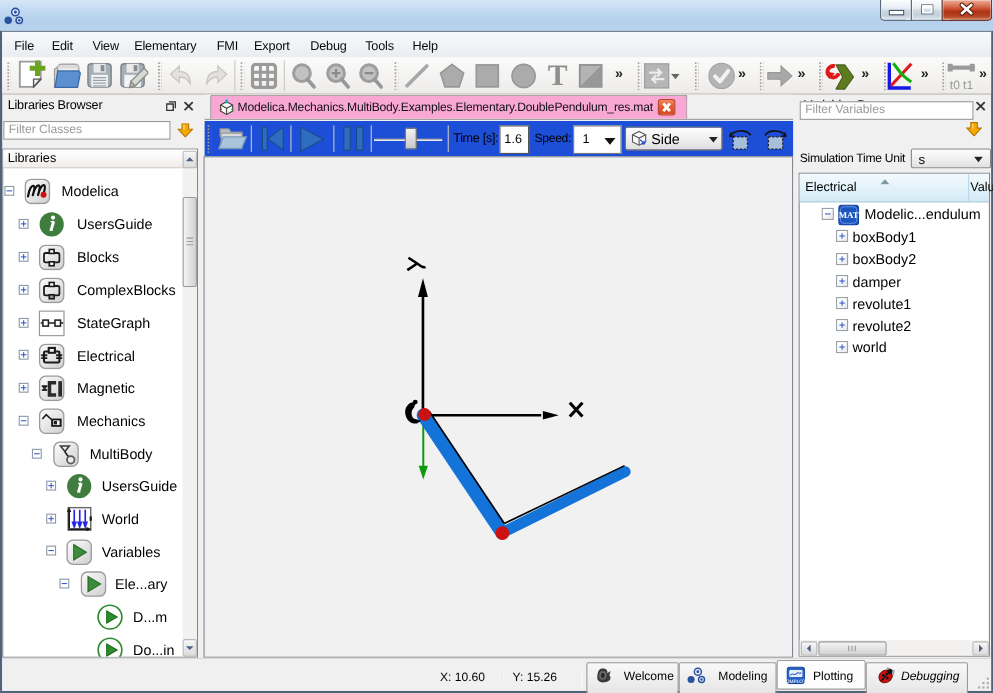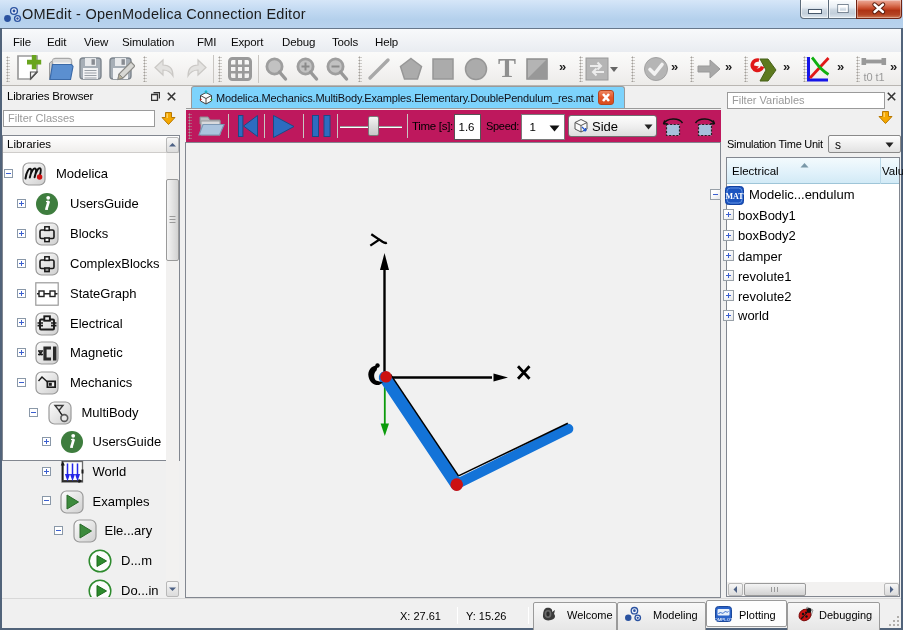--- a/index.html
+++ b/index.html
@@ -52,26 +52,26 @@
 .exp2 { position:absolute; width:11px; height:11px; border:1px solid #98a0a8; background:linear-gradient(135deg,#fff 30%,#e4e6e8 100%); }
 .exp2:before { content:""; position:absolute; left:2px; top:4px; width:5px; height:1px; background:#3b5fd0; }
 .exp2.plus:after { content:""; position:absolute; left:4px; top:2px; width:1px; height:5px; background:#3b5fd0; }
 
 .sbtrack { position:absolute; background:#f2f1f0; }
 .sbbtn { position:absolute; background:linear-gradient(180deg,#f7f7f7,#e8e8e8 50%,#dcdcdc); border:1px solid #b8b8b8; border-radius:2px; }
 .sbthumb { position:absolute; background:linear-gradient(90deg,#f4f4f4,#e3e3e3 50%,#d2d2d2); border:1px solid #9a9a9a; border-radius:2px; }
 .sbthumbH { position:absolute; background:linear-gradient(180deg,#f4f4f4,#e3e3e3 50%,#d2d2d2); border:1px solid #9a9a9a; border-radius:2px; }
 
 #tabbar { position:absolute; left:186px; top:86px; width:535px; height:22.5px; background:#f0f0f0; border-bottom:1px solid #9a9a9a; }
-#tab { position:absolute; left:5px; top:0px; width:434px; height:22px; background:#7dd3fc;
+#tab { position:absolute; left:5px; top:0px; width:434px; height:22px; background:#f9a8d4;
   border:1px solid #9a9a9a; border-bottom:none; border-radius:3px 3px 0 0; }
 #tabtext { position:absolute; left:24px; top:5px; font-size:11px; letter-spacing:-0.17px; color:#101018; white-space:nowrap; }
 #tabclose { position:absolute; left:406px; top:3px; width:16px; height:15px; border:1px solid #b5441f; border-radius:3px;
   background:linear-gradient(180deg,#ef8660 0%,#e2572b 50%,#d84c1e 100%); }
-#animbar { position:absolute; left:186px; top:110px; width:535px; height:32px; background:#be185d; }
+#animbar { position:absolute; left:186px; top:110px; width:535px; height:32px; background:#1d4ed8; }
 #canvas { position:absolute; left:185px; top:142px; width:536px; height:456px; background:#f1f1f1; border:1px solid #828790; }
 .lbl { position:absolute; font-size:13px; color:#000; }
 .inpbox { position:absolute; background:#fff; border:1px solid #7a7a7a; font-size:13px; }
 
 #statusbar { position:absolute; left:2px; top:598px; width:899px; height:30px; background:#f0f0f0; border-top:1px solid #d8d8d8; }
 .ssep { position:absolute; top:8px; width:1px; height:17px; background:#c5c5c5; border-right:1px solid #fff; }
 .sbbtn2 { position:absolute; top:4px; height:23px; border:1px solid #9a9a9a; border-radius:2px;
   background:linear-gradient(180deg,#f8f8f8 0%,#ededed 50%,#e2e2e2 100%); font-size:13px; }
 .sbbtn2 span { position:absolute; top:4px; }
 </style>
@@ -89,21 +89,20 @@
 <div id="titlebar">
   <svg class="abs" style="left:3px;top:5px" width="19" height="19" viewBox="0 0 19 19">
     <g fill="none" stroke="#2a52a0" stroke-width="1.4">
       <circle cx="11" cy="6" r="3.4" fill="#e8eefa"></circle>
       <circle cx="14.5" cy="13.5" r="2.9" fill="#e8eefa"></circle>
     </g>
     <circle cx="4.5" cy="13.5" r="3.4" fill="#2a52a0"></circle>
     <circle cx="11" cy="6" r="1.4" fill="#2a52a0"></circle>
     <circle cx="14.5" cy="13.5" r="1.2" fill="#2a52a0"></circle>
   </svg>
-  <div id="titletext">OMEdit - OpenModelica Connection Editor</div>
   <div class="capbtn" id="btnmin">
       <div style="position:absolute;left:8px;top:10px;width:12px;height:3px;background:#fff;outline:1px solid #47586b;"></div>
     </div>
   <div class="capbtn" id="btnmax">
       <svg width="27" height="18" viewBox="0 0 27 18">
         <rect x="9" y="4.5" width="10" height="8" fill="none" stroke="#47586b" stroke-width="1"></rect>
         <rect x="10" y="5.5" width="8" height="6" fill="none" stroke="#fff" stroke-width="1.6"></rect>
         <rect x="9.6" y="5" width="8.8" height="2.4" fill="#fff"></rect>
       </svg>
     </div>
@@ -114,21 +113,21 @@
       </svg>
   </div>
 </div>
 <div id="frameL"></div>
 <div id="frameR"></div>
 <div id="frameB"></div>
 <div id="menubar">
   <span class="menuitem" style="left:11px">File</span>
   <span class="menuitem" style="left:45px">Edit</span>
   <span class="menuitem" style="left:82px">View</span>
-  <span class="menuitem" style="left:120px">Simulation</span>
+  <span class="menuitem" style="left:120px">Elementary</span>
   <span class="menuitem" style="left:195px">FMI</span>
   <span class="menuitem" style="left:229px">Export</span>
   <span class="menuitem" style="left:280px">Debug</span>
   <span class="menuitem" style="left:330px">Tools</span>
   <span class="menuitem" style="left:373px">Help</span>
 </div>
 <div id="toolbar">
   <div class="handle" style="left:4px"></div>
 
   <svg class="abs" style="left:14px;top:2px" width="28" height="27" viewBox="0 0 28 27">
@@ -270,21 +269,21 @@
       <path d="M2.5 0.5 H8.5 V6.5 M0.5 2.5 H6.5 V8.5 H0.5 Z" fill="none" stroke="#333" stroke-width="1.3"></path>
     </svg>
   <svg class="abs" style="left:167px;top:92px" width="9" height="9" viewBox="0 0 9 9">
       <path d="M0.8 0.8 L8.2 8.2 M8.2 0.8 L0.8 8.2" stroke="#333" stroke-width="1.6"></path>
     </svg>
   <div class="filterbox" style="left:3px;top:110px;width:152px;height:17px;">Filter Classes</div>
   <svg class="abs" style="left:161px;top:112px" width="15" height="13" viewBox="0 0 15 13">
     <path d="M4.5 0.5 H10.5 V5.5 H14 L7.5 12.5 L1 5.5 H4.5 Z" fill="#f5a800" stroke="#b87800" stroke-width="1"></path>
     <path d="M5.5 1.5 H7 V6 H5.5 Z" fill="#ffd060"></path>
   </svg>
-  <div class="treebox" style="left:2px;top:135px;width:178px;height:326px;">
+  <div class="treebox" style="left:2px;top:135px;width:178px;height:463px;">
     <div class="theader">Libraries</div>
   </div>
   <div id="libtree" style="position:absolute;left:3px;top:136px;width:163px;height:461px;overflow:hidden;">
       <div class="exp" style="left:1px;top:32.5px"></div>
   <svg class="abs" style="left:19px;top:26.0px" width="24" height="24" viewBox="0 0 24 24">
         <defs></defs>
         <rect x="1" y="1" width="22" height="22" rx="5.5" fill="url(#gb)" stroke="#9a9a9a" stroke-width="1.2"></rect>
         <path d="M3.5 16.5 C4.5 9.5 7 6.2 8.6 7 C10.2 7.8 8.8 12 7.8 15.5 M7.8 15.5 C9.2 9 11.8 5.8 13.4 6.6 C15 7.4 13.6 11.6 12.6 15.2 M12.6 15.2 C14 8.8 16.6 5.6 18.2 6.4 C19.8 7.2 18.4 11.2 17.4 14.8" fill="none" stroke="#111" stroke-width="2" stroke-linecap="round"></path>
         <circle cx="17.6" cy="15" r="2.7" fill="#cc1111"></circle>
       </svg>
@@ -382,21 +381,21 @@
         <path d="M12.5 3.5 V15 M12.5 19 L11 14.8 L14 14.8 Z" stroke="#2525e8" stroke-width="1.5" fill="#2525e8"></path>
         <path d="M17.5 3.5 V15 M17.5 19 L16 14.8 L19 14.8 Z" stroke="#2525e8" stroke-width="1.5" fill="#2525e8"></path>
       </svg>
   <span class="trow" style="left:89.5px;top:328.0px">World</span>
   <div class="exp" style="left:38.5px;top:360.0px"></div>
   <svg class="abs" style="left:57px;top:353.5px" width="24" height="24" viewBox="0 0 24 24">
         <defs></defs>
         <rect x="1" y="1" width="22" height="22" rx="5.5" fill="url(#gb)" stroke="#9a9a9a" stroke-width="1.2"></rect>
         <path d="M7 5 L7 19 L18.5 12 Z" fill="#3d8b3d" stroke="#2a6b2a" stroke-width="1"></path>
       </svg>
-  <span class="trow" style="left:89.5px;top:357.5px">Examples</span>
+  <span class="trow" style="left:89.5px;top:357.5px">Variables</span>
   <div class="exp" style="left:51px;top:389.5px"></div>
   <svg class="abs" style="left:70px;top:383.0px" width="24" height="24" viewBox="0 0 24 24">
         <defs></defs>
         <rect x="1" y="1" width="22" height="22" rx="5.5" fill="url(#gb)" stroke="#9a9a9a" stroke-width="1.2"></rect>
         <path d="M7 5 L7 19 L18.5 12 Z" fill="#3d8b3d" stroke="#2a6b2a" stroke-width="1"></path>
       </svg>
   <span class="trow" style="left:101.5px;top:387.0px">Ele...ary</span>
   <svg class="abs" style="left:85px;top:413.0px" width="24" height="24" viewBox="0 0 24 24">
         <circle cx="12" cy="12" r="10.8" fill="#fdfdfd" stroke="#2e8b2e" stroke-width="1.5"></circle>
         <path d="M9 6.5 L9 17.5 L18.5 12 Z" fill="#2e8b2e" stroke="#1d6b1d" stroke-width="1"></path>
@@ -556,21 +555,21 @@
   <div class="treebox" style="left:726px;top:157px;width:174px;height:440px;">
     <div style="position:absolute;left:0;top:0;width:172px;height:26px;background:linear-gradient(180deg,#f3fafd 0%,#e0f1fa 60%,#d2eaf6 100%);border-bottom:1px solid #9fc5d8;">
       <span style="position:absolute;left:5px;top:7px;font-size:11.5px;">Electrical</span>
       <span style="position:absolute;left:155px;top:7px;font-size:11.5px;">Valu</span>
       <div style="position:absolute;left:152.5px;top:0;width:1px;height:26px;background:#b9d8e8;"></div>
       <svg class="abs" style="left:73px;top:5px" width="9" height="5" viewBox="0 0 9 5">
           <path d="M4.5 0 L8.5 4.5 L0.5 4.5 Z" fill="#7a98a8"></path>
         </svg>
     </div>
   </div>
-  <div id="vartree" style="position:absolute;left:708px;top:184px;width:152px;height:396px;overflow:hidden;">
+  <div id="vartree" style="position:absolute;left:745px;top:184px;width:152px;height:396px;overflow:hidden;">
       <div class="exp2" style="left:1.5px;top:4.5px"></div>
   <svg class="abs" style="left:17px;top:1.5px" width="19" height="19" viewBox="0 0 19 19">
 <rect x="0.5" y="0.5" width="18" height="18" rx="3" fill="#1c55c0" stroke="#1040a0"></rect>
 <rect x="2" y="2" width="15" height="15" rx="3.5" fill="none" stroke="#6090e0"></rect>
 <text x="9.5" y="12.5" font-family="Liberation Serif" font-size="8" font-weight="bold" fill="#fff" text-anchor="middle">MAT</text>
 </svg>
   <span class="trow" style="left:41px;top:3px">Modelic...endulum</span>
   <div class="exp2 plus" style="left:14.5px;top:25.0px"></div>
   <span class="trow" style="left:30px;top:23.5px">boxBody1</span>
   <div class="exp2 plus" style="left:14.5px;top:45.5px"></div>
@@ -596,21 +595,21 @@
         <path d="M5 2 L8.5 5.5 L5 9 Z" fill="#4d6185"></path>
       </svg>
     </div>
   <div class="sbthumbH" style="left:744px;top:582.5px;width:62px;height:13px;">
     <svg width="60" height="11" viewBox="0 0 60 11">
         <path d="M26.5 3 v5 M29.5 3 v5 M32.5 3 v5" stroke="#9a9a9a" stroke-width="1"></path>
       </svg>
   </div>
 </div>
 <div id="statusbar">
-  <span class="lbl" style="left:398px;top:11px;font-size:11px;">X: 27.61</span>
+  <span class="lbl" style="left:398px;top:11px;font-size:11px;">X: 10.60</span>
   <span class="lbl" style="left:464px;top:11px;font-size:11px;">Y: 15.26</span>
   <div class="ssep" style="left:455px"></div>
   <div class="ssep" style="left:526px"></div>
 </div>
 <div id="statusbtns">
   <div class="sbbtn2" style="left:533px;width:84px;">
     <svg class="abs" style="left:7px;top:3px" width="17" height="17" viewBox="0 0 17 17">
       <path d="M5 2 C9 1 12 3 11 6 L14 4 L13 8 C15 10 14 13 10 14 C5 15.5 1.5 13 2 9 C2.3 5.5 3 3 5 2 Z" fill="#3a3a3a"></path>
       <ellipse cx="7" cy="8" rx="3.4" ry="4" fill="#6a6a6a"></ellipse>
       <ellipse cx="7" cy="8" rx="1.7" ry="2.4" fill="#2a2a2a"></ellipse>
@@ -642,21 +641,21 @@
     <svg class="abs" style="left:9px;top:2px" width="18" height="18" viewBox="0 0 18 18">
       <path d="M10 2 L16 5 L14 11 L8 8 Z" fill="#e8e8e8" stroke="#9a9a9a"></path>
       <ellipse cx="8" cy="10" rx="6.2" ry="5.4" fill="#cc1111" stroke="#7a0a0a" transform="rotate(-35 8 10)"></ellipse>
       <circle cx="12" cy="5.5" r="2.4" fill="#111"></circle>
       <path d="M11 6.5 L4 14" stroke="#111" stroke-width="1"></path>
       <circle cx="6" cy="9" r="1.2" fill="#111"></circle>
         <circle cx="9.5" cy="11.5" r="1.2" fill="#111"></circle>
       <circle cx="5.5" cy="12.5" r="1" fill="#111"></circle>
         <circle cx="9" cy="7.5" r="1" fill="#111"></circle>
     </svg>
-    <span style="left:31px;">Debugging</span>
+    <span style="left:31px;font-style:italic;">Debugging</span>
   </div>
   <svg class="abs" style="left:888px;top:615px" width="12" height="12" viewBox="0 0 12 12">
     <g fill="#b0aeab">
         <rect x="9" y="1" width="2" height="2"></rect>
         <rect x="5" y="5" width="2" height="2"></rect>
         <rect x="9" y="5" width="2" height="2"></rect>
         <rect x="1" y="9" width="2" height="2"></rect>
         <rect x="5" y="9" width="2" height="2"></rect>
         <rect x="9" y="9" width="2" height="2"></rect>
       </g>

